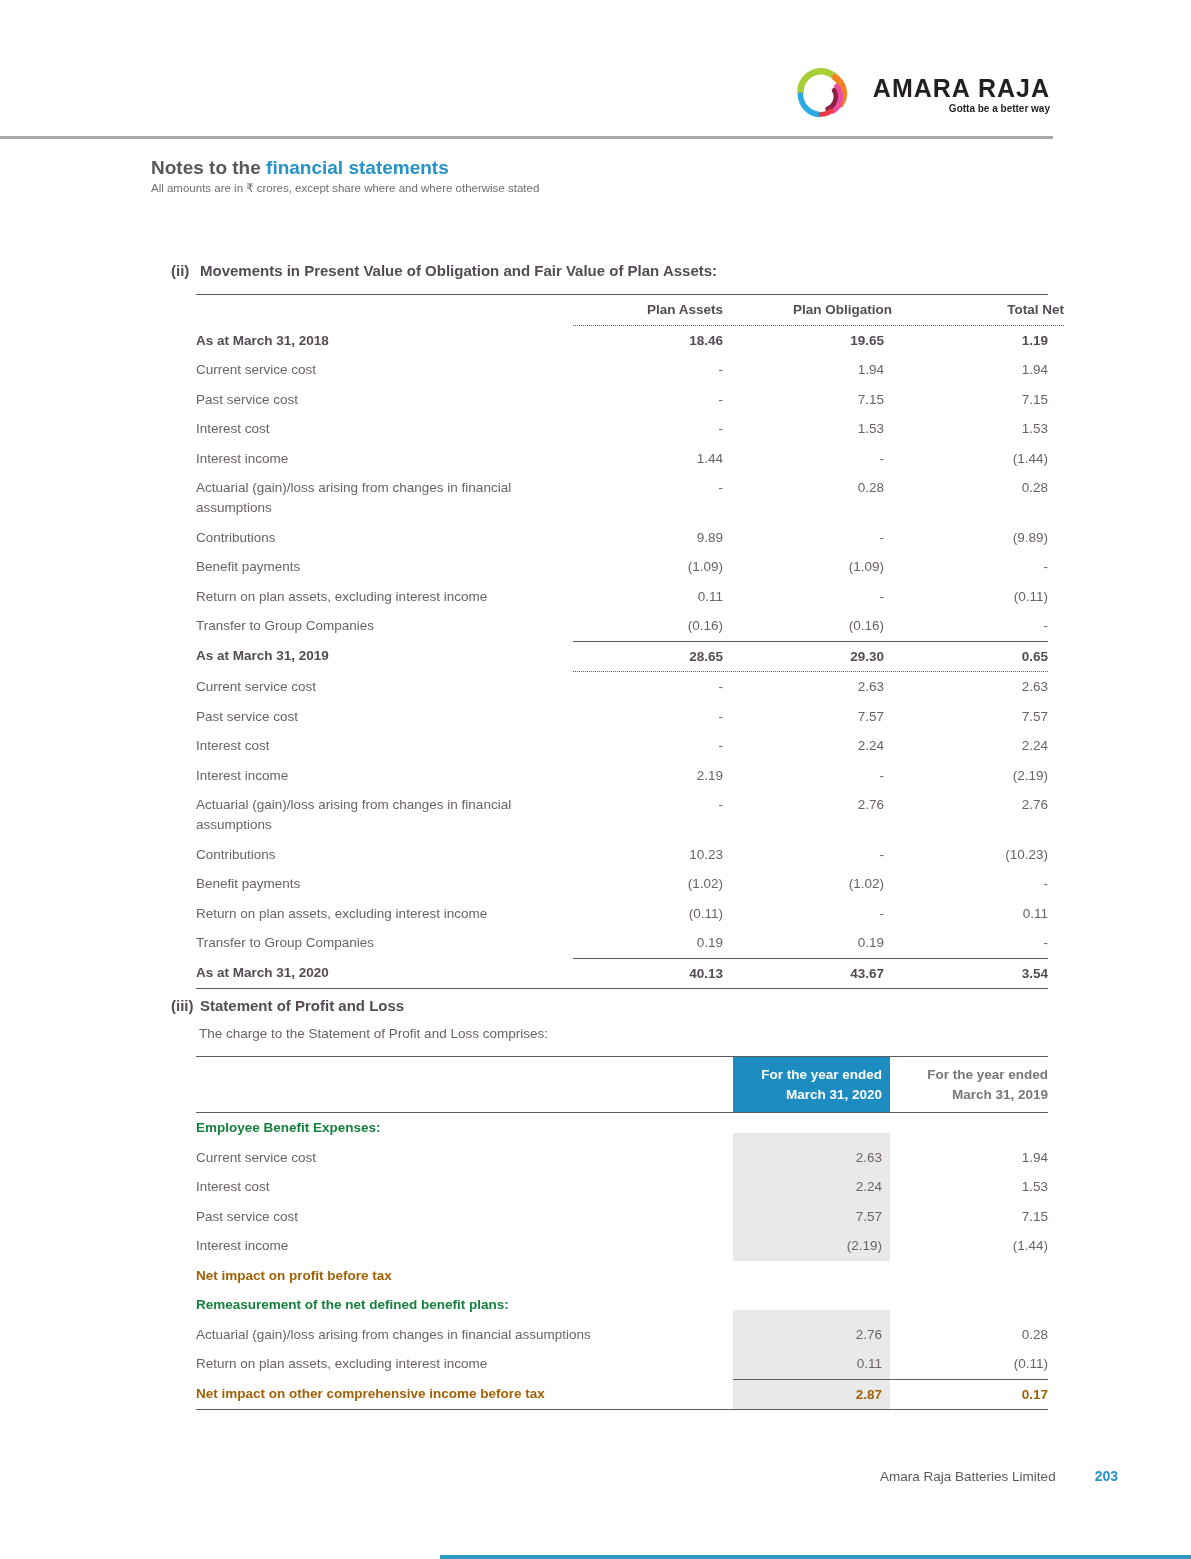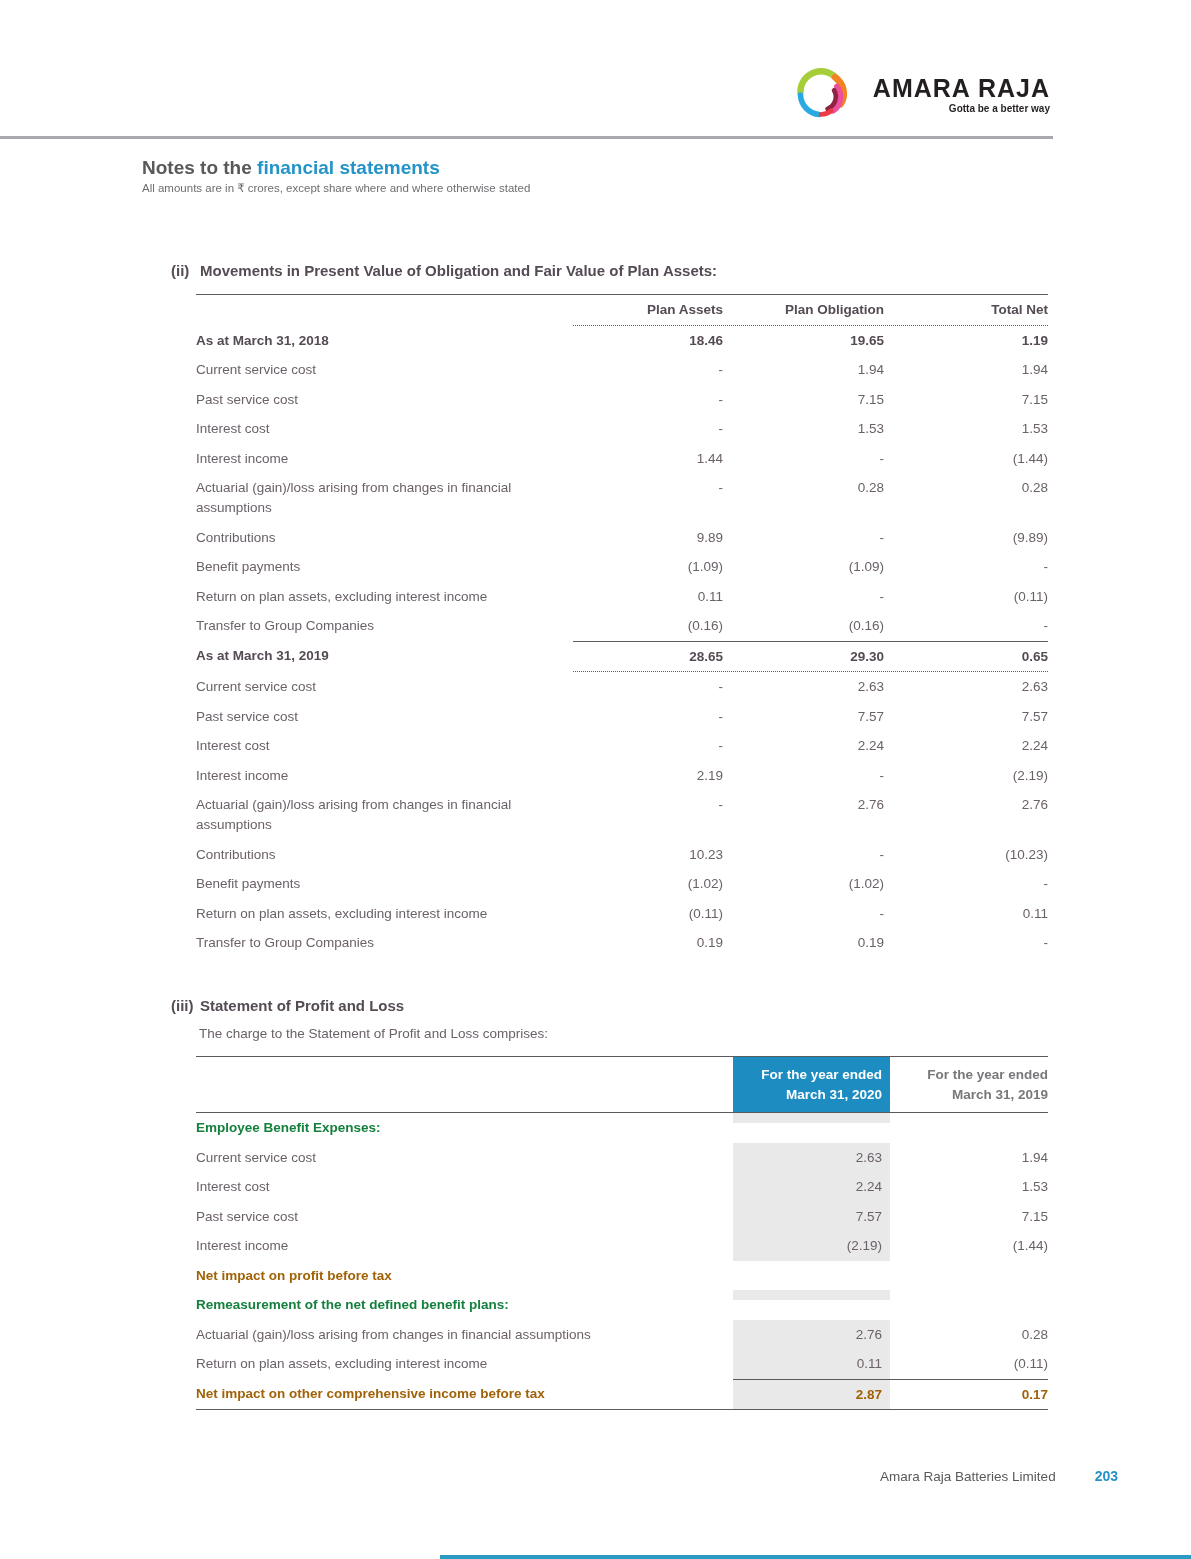--- a/index.html
+++ b/index.html
@@ -9,47 +9,47 @@
     color:#665c65;
   }
   
   .logo-block{position:absolute;top:66px;right:141px;display:flex;align-items:center;gap:24px;}
   .logo-mark{width:56px;height:56px;flex:0 0 auto;}
   .logo-text{display:flex;flex-direction:column;align-items:flex-end;}
   .logo-name{font-size:25px;font-weight:bold;color:#231f20;letter-spacing:1px;line-height:26px;}
   .logo-tagline{font-size:10px;font-weight:bold;color:#231f20;margin-top:2px;}
   .header-rule{position:absolute;top:136px;left:0;width:1053px;height:3px;background:#a7a9ac;}
   
-  .title-block{position:absolute;top:157px;left:142px;}
+  .title-block{position:absolute;top:157px;left:151px;}
   .page-title{font-size:19px;font-weight:bold;color:#58595b;line-height:22px;}
   .page-title .hl{color:#2393c8;}
   .page-subtitle{font-size:11.5px;color:#6d6e71;margin-top:2px;}
   
   .sec-head{position:absolute;left:171px;display:flex;font-size:15px;font-weight:bold;color:#554b54;}
   .sec-head .marker{width:29px;flex:0 0 auto;}
   .sec-intro{position:absolute;left:199px;font-size:13.5px;color:#6b6169;}
   
   .t1{position:absolute;left:196px;top:294px;width:852px;font-size:13.5px;}
   .t1-row{display:flex;align-items:stretch;}
   .t1-label{width:377px;flex:0 0 auto;padding:5px 24px 4.5px 0;line-height:20px;box-sizing:border-box;color:#6b6169;}
   .t1-nums{flex:1;display:flex;align-items:flex-start;}
   .t1-cell{text-align:right;padding:5px 0 4.5px;line-height:20px;box-sizing:border-box;color:#6b6169;}
   .t1-cell.c0{width:150px;} .t1-cell.c1{width:161px;} .t1-cell.c2{width:164px;}
   .t1-head{border-top:1.5px solid #5a5b5e;}
-  .t1-head .t1-nums{border-bottom:1px dotted #5a5b5e;}
+  .t1-head .t1-nums{border-bottom:1px dotted #5a5b5e;gap:8px;}
   .t1-head .t1-cell{font-weight:bold;color:#554b54;}
   .t1-row.bold .t1-label,.t1-row.bold .t1-cell{font-weight:bold;color:#554b54;}
   .t1-row.subtotal .t1-nums{border-top:1px solid #5a5b5e;border-bottom:1px dotted #5a5b5e;}
   .t1-row.subtotal-last .t1-nums{border-top:1px solid #5a5b5e;}
   .t1-row.subtotal-last{border-bottom:1.5px solid #5a5b5e;}
   
   .t2{position:absolute;left:196px;top:1056px;width:852px;font-size:13.5px;}
   .t2-row{display:flex;align-items:stretch;}
   .t2-label{width:537px;flex:0 0 auto;padding:5px 24px 4.5px 0;line-height:20px;box-sizing:border-box;color:#6b6169;}
-  .t2-nums{flex:1;display:flex;align-items:flex-start;}
+  .t2-nums{flex:1;display:flex;align-items:flex-end;}
   .t2-cell{text-align:right;padding:5px 0 4.5px;line-height:20px;box-sizing:border-box;color:#6b6169;}
   .t2-cell.c2020{width:157px;padding-right:8px;background:#e9e9ea;}
   .t2-cell.c2019{width:158px;}
   .t2-head{border-top:1.5px solid #5a5b5e;border-bottom:1px solid #5a5b5e;}
   .t2-head .t2-cell{font-weight:bold;padding-top:8px;padding-bottom:7px;}
   .t2-head .c2020{background:#1d8cc0;color:#ffffff;}
   .t2-head .c2019{color:#77787b;}
   .t2-row.section .t2-label{font-weight:bold;color:#15803d;}
   .t2-row.total .t2-label,.t2-row.total .t2-cell{font-weight:bold;color:#a16207;}
   .t2-row.total .t2-nums{border-top:1px solid #5a5b5e;}
@@ -254,20 +254,28 @@
       </div>
     </div>
     <div class="t1-row">
       <div class="t1-label">Transfer to Group Companies</div>
       <div class="t1-nums">
         <div class="t1-cell c0">0.19</div>
         <div class="t1-cell c1">0.19</div>
         <div class="t1-cell c2">-</div>
       </div>
     </div>
+    <div class="t1-row bold subtotal-last">
+      <div class="t1-label">As at March 31, 2020</div>
+      <div class="t1-nums">
+        <div class="t1-cell c0">40.13</div>
+        <div class="t1-cell c1">43.67</div>
+        <div class="t1-cell c2">3.54</div>
+      </div>
+    </div>
   </div>
 
   <div class="sec-head" style="top:997px;">
     <span class="marker">(iii)</span>
     <span>Statement of Profit and Loss</span>
   </div>
   <div class="sec-intro" style="top:1026px;">The charge to the Statement of Profit and Loss comprises:</div>
 
   <div class="t2">
     <div class="t2-row t2-head">

